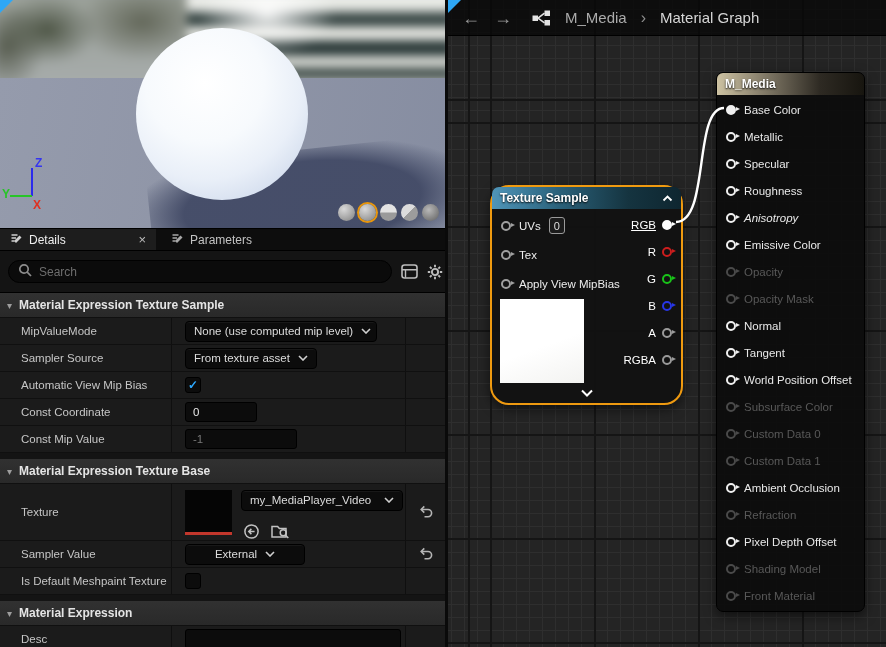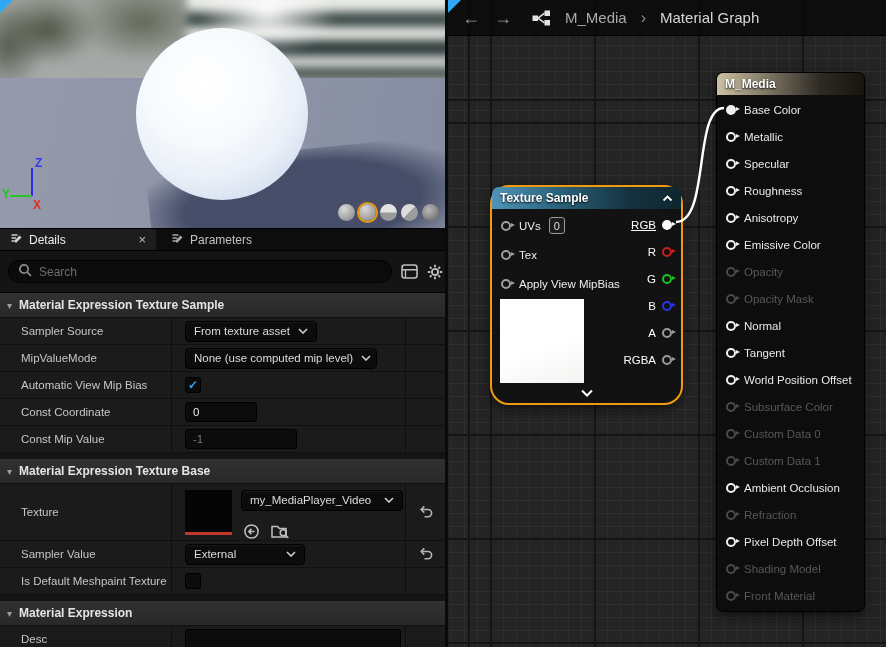--- a/index.html
+++ b/index.html
@@ -228,38 +228,38 @@
       </span>
     </div>
 
     <div class="sections">
         <div class="dsection">
           <div class="dsection-header">
             <span class="tri">▾</span>
             <span class="dsection-title">Material Expression Texture Sample</span>
           </div>
           <div class="prow">
-            <div class="plabel">Sampler Source</div>
-            <div class="pvalue">
-              <div class="dropdown" style="width: 132px;">
-                <span class="dd-label">From texture asset</span>
+            <div class="plabel">MipValueMode</div>
+            <div class="pvalue">
+              <div class="dropdown" style="width: 192px;">
+                <span class="dd-label">None (use computed mip level)</span>
                 <span style="display: flex;">
                   <svg width="10" height="6" viewBox="0 0 10 6">
                     <path d="M1 1 L5 5 L9 1" fill="none" stroke="#cfcfcf" stroke-width="1.6"></path>
                   </svg>
                 </span>
               </div>
             </div>
             <div class="preset"></div>
           </div>
           <div class="prow">
-            <div class="plabel">MipValueMode</div>
-            <div class="pvalue">
-              <div class="dropdown" style="width: 192px;">
-                <span class="dd-label">None (use computed mip level)</span>
+            <div class="plabel">Sampler Source</div>
+            <div class="pvalue">
+              <div class="dropdown" style="width: 132px;">
+                <span class="dd-label">From texture asset</span>
                 <span style="display: flex;">
                   <svg width="10" height="6" viewBox="0 0 10 6">
                     <path d="M1 1 L5 5 L9 1" fill="none" stroke="#cfcfcf" stroke-width="1.6"></path>
                   </svg>
                 </span>
               </div>
             </div>
             <div class="preset"></div>
           </div>
           <div class="prow">
@@ -326,21 +326,21 @@
                 <svg width="15" height="14" viewBox="0 0 15 14">
                   <path d="M3.5 4.5h6.5a3.6 3.6 0 0 1 0 7.2H6.5" fill="none" stroke="#b5b5b5" stroke-width="1.6"></path>
                   <path d="M6.3 1.4L3.2 4.5l3.1 3.1" fill="none" stroke="#b5b5b5" stroke-width="1.6"></path>
                 </svg>
               </div>
             </div>
           </div>
           <div class="prow">
             <div class="plabel">Sampler Value</div>
             <div class="pvalue">
-              <div class="dropdown" style="width: 120px;">
+              <div class="dropdown" style="width: 120px; justify-content: center;">
                 <span class="dd-label">External</span>
                 <span style="display: flex;">
                   <svg width="10" height="6" viewBox="0 0 10 6">
                     <path d="M1 1 L5 5 L9 1" fill="none" stroke="#cfcfcf" stroke-width="1.6"></path>
                   </svg>
                 </span>
               </div>
             </div>
             <div class="preset">
               <div class="reset-btn">
@@ -467,21 +467,21 @@
             <span>Metallic</span>
           </div>
           <div class="mm-pin" style="top: 82px;">
             <span class="pin" style="--c: #f0f0f0;"></span>
             <span>Specular</span>
           </div>
           <div class="mm-pin" style="top: 109px;">
             <span class="pin" style="--c: #f0f0f0;"></span>
             <span>Roughness</span>
           </div>
-          <div class="mm-pin" style="top: 136px;">
+          <div class="mm-pin" style="top: 136px; font-style: italic;">
             <span class="pin" style="--c: #f0f0f0;"></span>
             <span>Anisotropy</span>
           </div>
           <div class="mm-pin" style="top: 163px;">
             <span class="pin" style="--c: #f0f0f0;"></span>
             <span>Emissive Color</span>
           </div>
           <div class="mm-pin disabled" style="top: 190px;">
             <span class="pin" style="--c: #4a4a4a;"></span>
             <span>Opacity</span>

